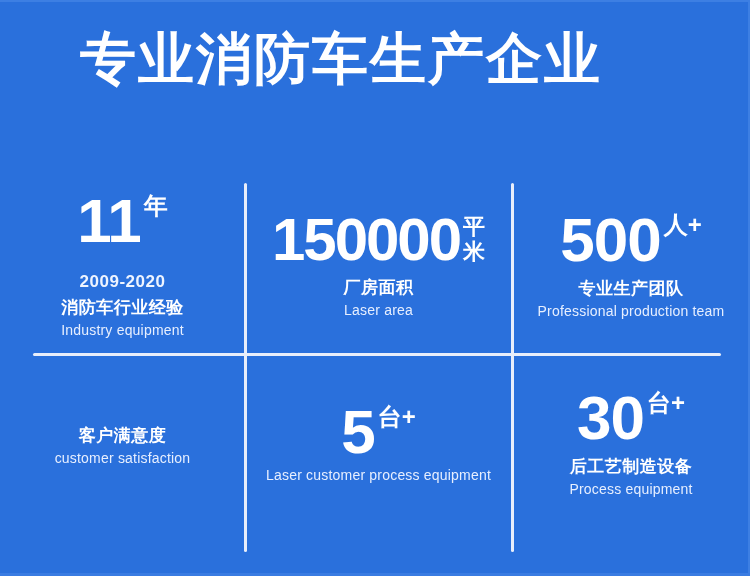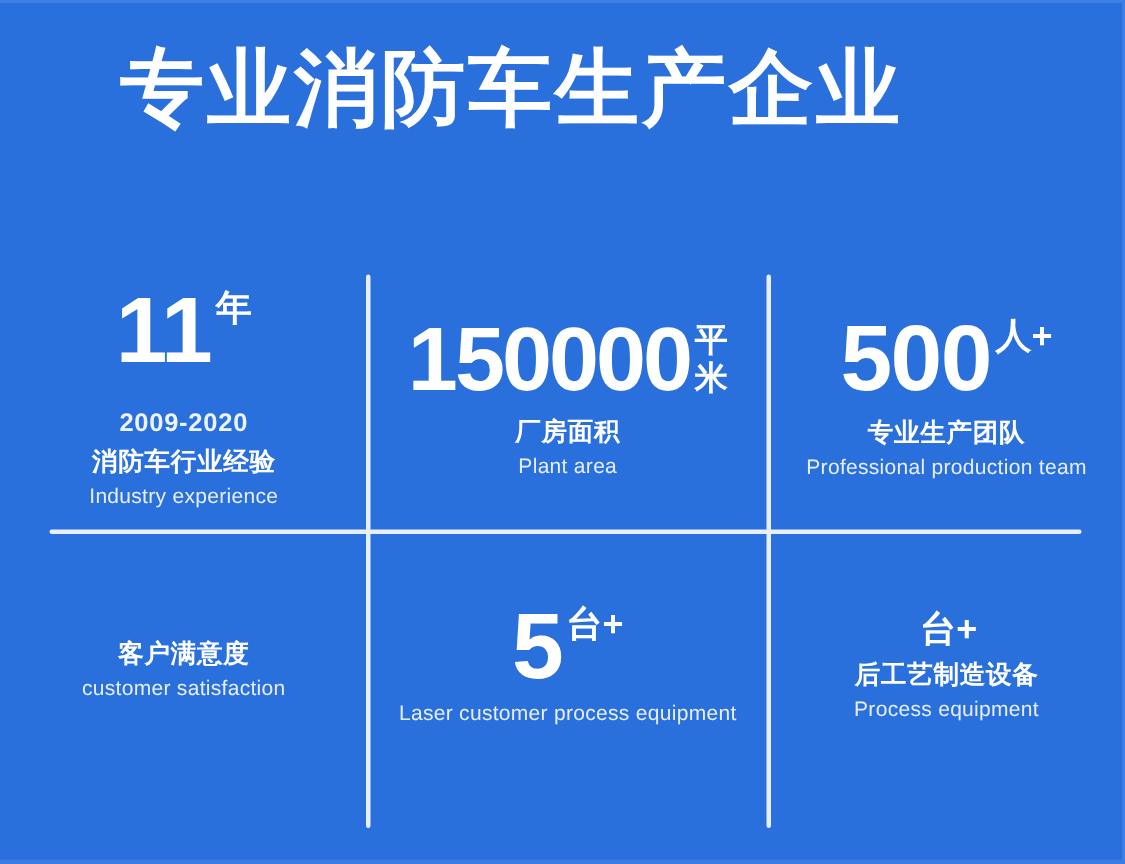--- a/index.html
+++ b/index.html
@@ -181,33 +181,33 @@
 
   <div class="grid">
 
     <div class="cell r1">
       <div class="numrow">
         <span class="bignum">11</span>
         <span class="unit">年</span>
       </div>
       <span class="subnum">2009-2020</span>
       <span class="label-cn">消防车行业经验</span>
-      <span class="label-en">Industry experience</span>
+      <span class="label-en">Industry equipment</span>
     </div>
 
     <div class="cell r1">
       <div class="numrow">
         <span class="bignum wide">150000</span>
         <span class="unit stack">
           <span>平</span>
           <span>米</span>
         </span>
       </div>
       <span class="label-cn">厂房面积</span>
-      <span class="label-en">Plant area</span>
+      <span class="label-en">Laser area</span>
     </div>
 
     <div class="cell r1">
       <div class="numrow">
         <span class="bignum">500</span>
         <span class="unit">人+</span>
       </div>
       <span class="label-cn">专业生产团队</span>
       <span class="label-en">Professional production team</span>
     </div>
@@ -220,20 +220,21 @@
     <div class="cell r2">
       <div class="numrow">
         <span class="bignum">5</span>
         <span class="unit">台+</span>
       </div>
       <span class="label-en">Laser customer process equipment</span>
     </div>
 
     <div class="cell r2">
       <div class="numrow">
+        <span class="bignum">30</span>
         <span class="unit">台+</span>
       </div>
       <span class="label-cn">后工艺制造设备</span>
       <span class="label-en">Process equipment</span>
     </div>
 
   </div>
 
   <div class="divider-h"></div>
   <div class="divider-v v1"></div>

